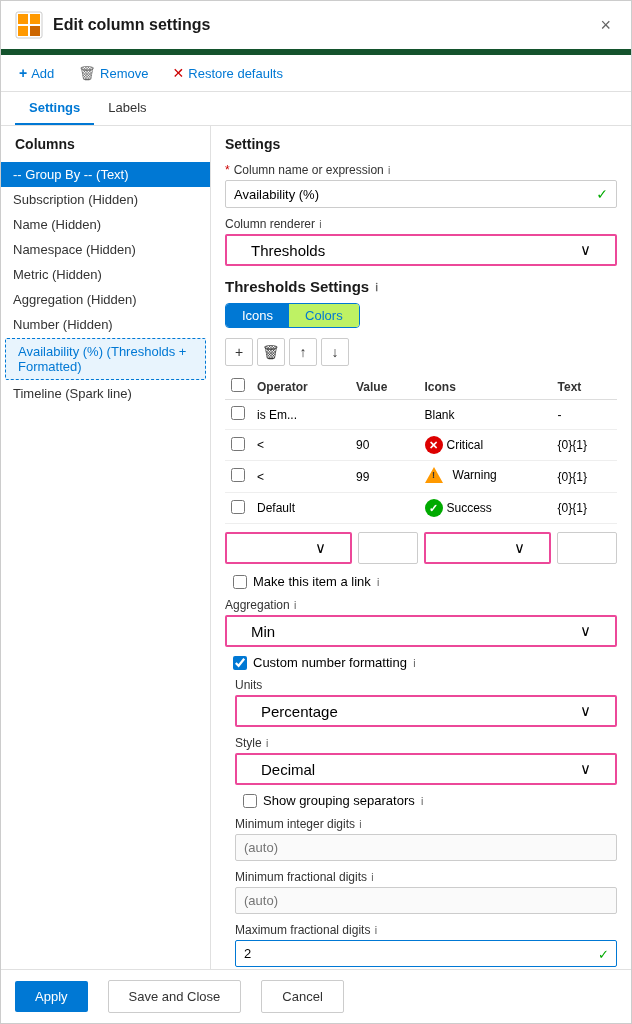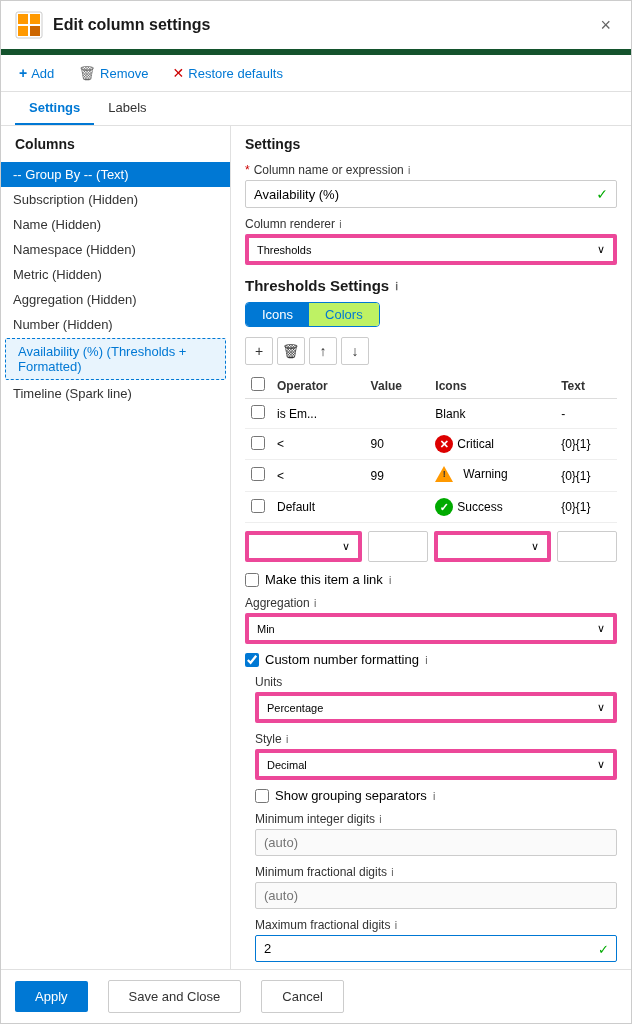--- a/index.html
+++ b/index.html
@@ -18,63 +18,63 @@
     .add-icon { color: #0078d4; font-weight: bold; }
     .remove-icon { color: #666; }
     .restore-icon { color: #c00; }
 
     .tabs { display: flex; padding: 0 14px; border-bottom: 1px solid #e0e0e0; }
     .tab { padding: 8px 14px; cursor: pointer; font-size: 13px; color: #333; border-bottom: 2px solid transparent; }
     .tab.active { color: #0078d4; border-bottom: 2px solid #0078d4; font-weight: 600; }
 
     .main-content { display: flex; flex: 1; overflow: hidden; }
 
-    .sidebar { width: 230px; border-right: 1px solid #e0e0e0; display: flex; flex-direction: column; overflow: hidden; }
+    .sidebar { width: 210px; border-right: 1px solid #e0e0e0; display: flex; flex-direction: column; overflow: hidden; }
     .sidebar-title { font-size: 14px; font-weight: 600; padding: 10px 14px 6px; color: #1a1a1a; }
     .columns-list { flex: 1; overflow-y: auto; padding: 4px 0; }
     .col-item { padding: 5px 12px; cursor: pointer; font-size: 13px; color: #333; }
     .col-item.selected-solid { background: #0078d4; color: #fff; }
     .col-item.selected-dashed { background: #e8f4fd; color: #0078d4; border: 1.5px dashed #0078d4; margin: 1px 4px; border-radius: 2px; }
 
     .formatting-sample { padding: 10px 12px; border-top: 1px solid #e0e0e0; }
     .formatting-sample-title { font-weight: 600; font-size: 13px; margin-bottom: 4px; }
     .formatting-sample-val { font-size: 12px; color: #333; line-height: 1.6; }
 
     .settings-panel { flex: 1; overflow-y: auto; padding: 10px 14px; }
     .settings-title { font-size: 14px; font-weight: 600; color: #1a1a1a; margin-bottom: 10px; }
 
     .field-label { font-size: 12px; color: #333; margin-bottom: 3px; display: flex; align-items: center; gap: 4px; }
     .required-star { color: #c00; }
     .info-icon { color: #666; font-size: 11px; cursor: pointer; }
 
     .text-input { width: 100%; border: 1px solid #ccc; padding: 5px 8px; font-size: 13px; border-radius: 2px; display: flex; align-items: center; justify-content: space-between; background: #fff; }
     .text-input .check-icon { color: #0a0; font-size: 14px; }
 
-    .select-input { width: 100%; border: 4px solid #ec4899; padding: 5px 8px; font-size: 11px; border-radius: 2px; background: #fff; display: flex; align-items: center; justify-content: space-between; cursor: pointer; }
+    .select-input { width: 100%; border: 2px solid #ec4899; padding: 5px 24px; font-size: 15px; border-radius: 2px; background: #fff; display: flex; align-items: center; justify-content: space-between; cursor: pointer; }
 
     .section-header { font-size: 15px; font-weight: 600; color: #1a1a1a; margin: 12px 0 8px; display: flex; align-items: center; gap: 6px; }
 
     .toggle-group { display: flex; margin-bottom: 10px; border-radius: 4px; overflow: hidden; border: 1px solid #0078d4; width: fit-content; }
     .toggle-btn { padding: 4px 16px; font-size: 13px; cursor: pointer; border: none; background: #bef264; color: #0078d4; }
     .toggle-btn.active { background: #0078d4; color: #fff; }
 
     .mini-toolbar { display: flex; gap: 4px; margin-bottom: 8px; }
     .mini-btn { width: 28px; height: 28px; border: 1px solid #ccc; background: #fff; cursor: pointer; display: flex; align-items: center; justify-content: center; font-size: 14px; color: #333; border-radius: 2px; }
 
     .threshold-table { width: 100%; border-collapse: collapse; font-size: 12px; margin-bottom: 8px; }
     .threshold-table th { text-align: left; padding: 4px 6px; font-weight: 600; color: #333; border-bottom: 1px solid #ddd; }
     .threshold-table td { padding: 6px 6px; border-bottom: 1px solid #eee; vertical-align: middle; }
     .check-cell { width: 20px; }
     .row-checkbox { width: 14px; height: 14px; }
 
     .dropdown-row { display: flex; gap: 6px; margin-bottom: 10px; }
     .dropdown-row .select-input { flex: 1; }
     .dropdown-row .text-input { width: 60px; flex: none; }
 
-    .checkbox-row { display: flex; align-items: center; gap: 6px; margin: 8px 0; }
+    .checkbox-row { display: flex; align-items: center; gap: 6px; margin: 8px 8px; }
     .checkbox-row input[type=checkbox] { width: 14px; height: 14px; }
 
     .subsection { margin-left: 10px; }
     .subsection-title { font-size: 14px; font-weight: 600; margin: 8px 0 6px; }
 
     .form-group { margin-bottom: 8px; }
 
     .auto-input { width: 100%; border: 1px solid #ccc; padding: 5px 8px; font-size: 13px; border-radius: 2px; color: #999; background: #fafafa; }
     .input-with-check { position: relative; }
     .input-with-check input { width: 100%; border: 1px solid #0078d4; padding: 5px 30px 5px 8px; font-size: 13px; border-radius: 2px; }

